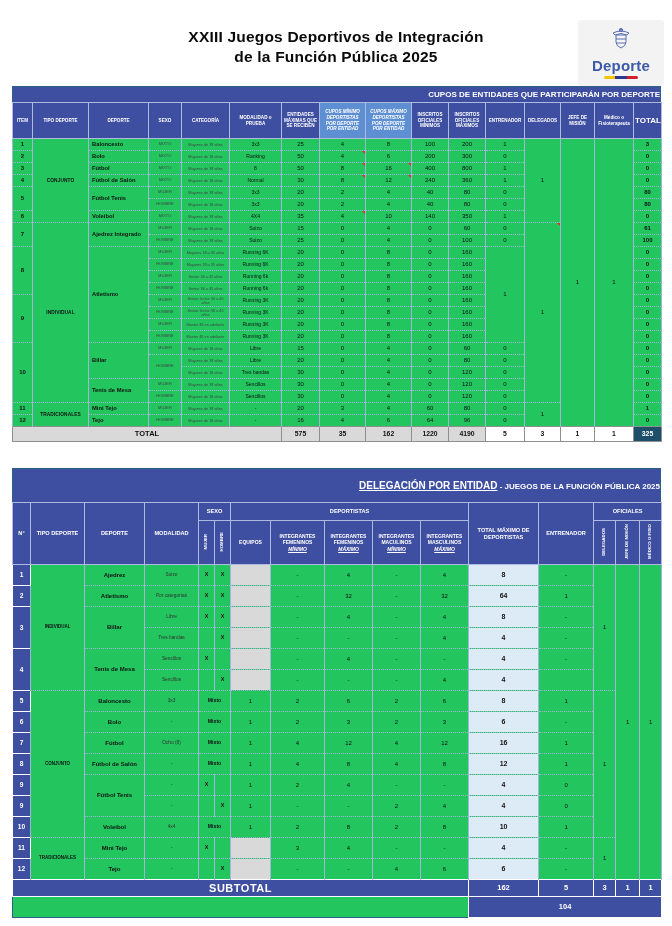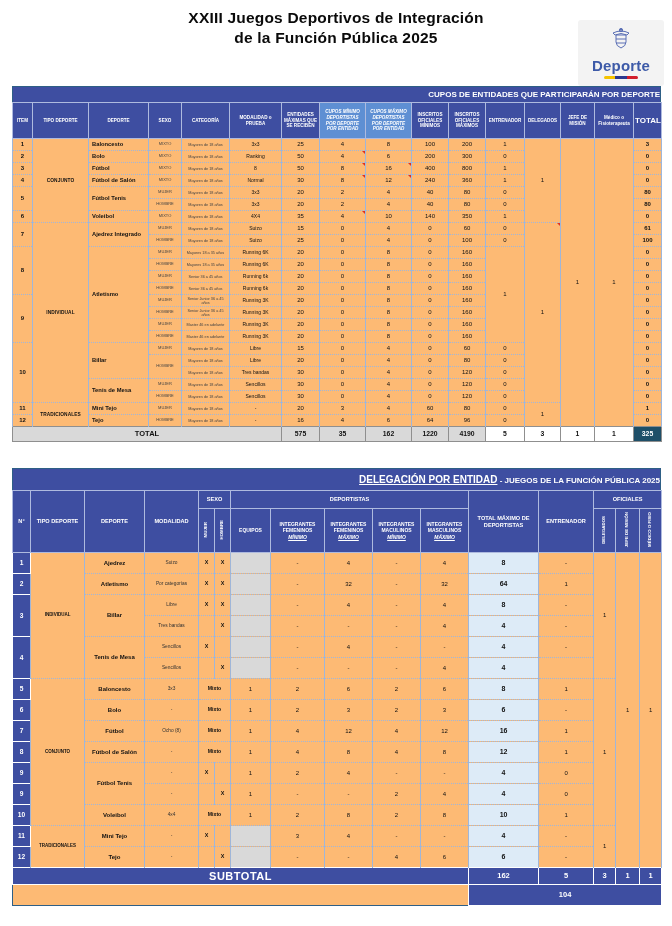--- a/index.html
+++ b/index.html
@@ -1,35 +1,35 @@
 <!DOCTYPE html>
 <html><head>
 <meta charset="utf-8">
 <style>
   html,body{margin:0;padding:0;background:#fff;}
   body{width:672px;font-family:"Liberation Sans",sans-serif;color:#111;}
   .page{width:672px;min-height:926px;position:relative;padding-top:8px;box-sizing:border-box;}
 
   
-  .doc-header{display:flex;align-items:flex-start;justify-content:center;position:relative;height:78px;}
+  .doc-header{display:flex;align-items:center;justify-content:center;position:relative;height:78px;}
   .doc-title{font-size:15.5px;font-weight:bold;text-align:center;line-height:1.3;color:#0a0a0a;letter-spacing:.2px;}
   .logo-box{position:absolute;right:8px;top:12px;width:86px;height:66px;background:#f3f3f3;border-radius:3px;
     display:flex;flex-direction:column;align-items:center;justify-content:center;gap:2px;}
   .logo-crest{color:#5a6fb5;}
   .logo-word{font-size:15px;font-weight:bold;color:#3d5aa8;letter-spacing:.2px;}
   .tricolor{display:flex;width:34px;height:3px;border-radius:2px;overflow:hidden;}
   .tricolor i{flex:1;}
   .tricolor .y{background:#f5c400;}
   .tricolor .b{background:#2b3990;}
   .tricolor .r{background:#d21f2c;}
 
   
   .tbl-wrap{margin-left:12px;width:649px;}
   .band{background:#3e4ea1;color:#fff;text-align:right;font-weight:bold;border:1.5px solid #2e5f86;border-bottom:none;}
-  table{border-collapse:collapse;table-layout:fixed;width:649px;background:#fdba74;}
+  table{border-collapse:collapse;table-layout:fixed;width:649px;background:#22c55e;}
   th,td{overflow:hidden;vertical-align:middle;position:relative;box-sizing:border-box;}
 
   
   #band1{font-size:8px;padding:3px 0;}
   .t1{border:1.5px solid #2e5f86;}
   .t1 th{background:#3e4ea1;color:#fff;border:1px solid #aebadf;font-size:4.6px;font-weight:bold;padding:1px;line-height:1.25;height:36px;}
   .t1 th.lt{background:#5e8fd3;font-style:italic;}
   .t1 th.big{font-size:8px;}
   .t1 td{border-left:1px solid #9fb6d9;border-right:1px solid #9fb6d9;border-top:1px dotted #9fb6d9;border-bottom:1px dotted #9fb6d9;
     height:12px;text-align:center;font-size:6px;line-height:1.05;padding:0 1px;}
@@ -40,21 +40,21 @@
   .t1 td.ct{font-size:3.8px;color:#444;}
   .t1 td.md{font-size:5px;}
   .t1 td.tt{font-weight:bold;}
   .mk::after{content:"";position:absolute;top:0;right:0;border-left:3.5px solid transparent;border-top:3.5px solid #e0301e;}
   .t1 tfoot td{height:15px;font-weight:bold;font-size:6.8px;border:1px solid #8f8f8f;background:#fff;}
   .t1 tfoot td.lbl{background:#d9d9d9;font-size:7.5px;}
   .t1 tfoot td.gy{background:#d9d9d9;}
   .t1 tfoot td.nv{background:#1e4f68;color:#fff;}
 
   
-  #band2{font-size:8px;padding:5px 0;}
+  #band2{font-size:8px;padding:11px 0;}
   #band2 .u{font-size:10px;text-decoration:underline;}
   .t2{border:1.5px solid #2e5f86;}
   .t2 th{background:#3e4ea1;color:#fff;border:1px solid #aebadf;font-size:5px;font-weight:bold;padding:1px;line-height:1.25;}
   .t2 thead tr:first-child th{height:18px;font-size:5.6px;}
   .t2 thead tr:last-child th{height:44px;}
   .t2 th .sub{font-style:italic;text-decoration:underline;margin-top:1px;}
   .t2 th.vert span{writing-mode:vertical-rl;transform:rotate(180deg);display:inline-block;line-height:1.05;font-size:4.4px;}
   .t2 td{border-left:1px solid #9fb6d9;border-right:1px solid #9fb6d9;border-top:1px dotted #9fb6d9;border-bottom:1px dotted #9fb6d9;
     height:21px;text-align:center;font-size:6px;line-height:1.1;padding:0 1px;}
   .t2 td.it{background:#3e4ea1;color:#fff;font-weight:bold;font-size:6.6px;border:1.5px solid #fff;}

